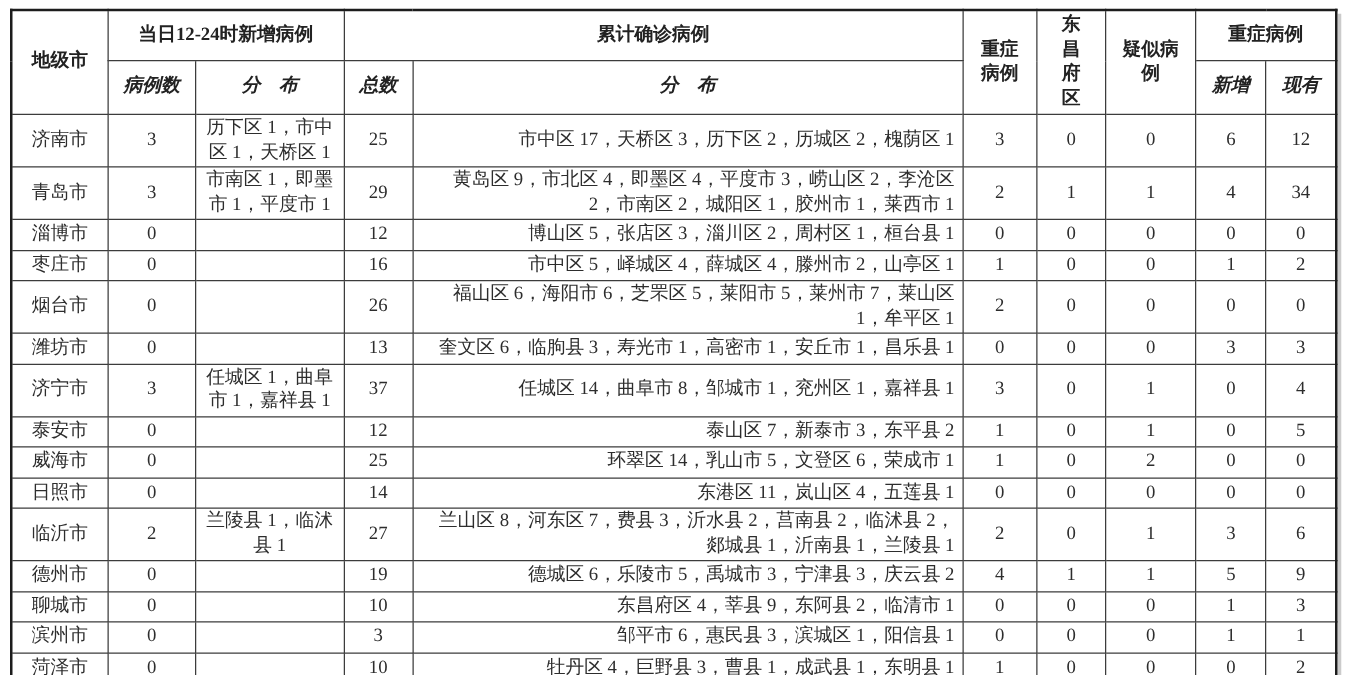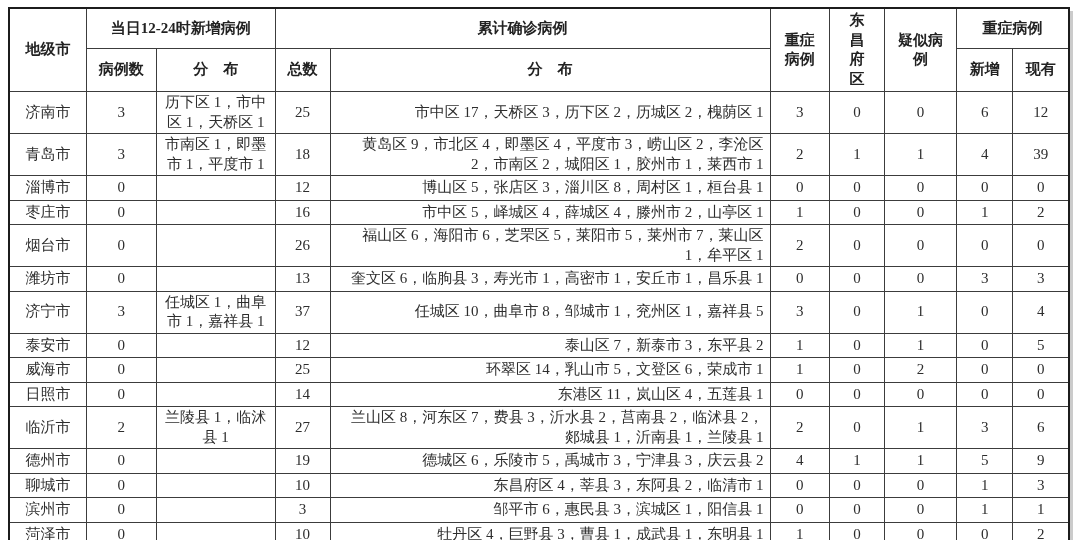--- a/index.html
+++ b/index.html
@@ -32,21 +32,21 @@
     vertical-align: middle;
     padding: 2px 3px;
     overflow: hidden;
   }
   thead th {
     font-weight: bold;
     color: #222;
     padding: 2px 2px;
   }
   thead tr.h1 th { height: 22px; }
-  thead tr.h2 th { height: 26px; }
+  thead tr.h2 th { height: 26px; font-style: italic; }
   th.group-daily { white-space: nowrap; margin-left: 47px; }
   th.wrap2 { padding: 2px 13px; }
   td.dist {
     text-align: right;
     padding: 1px 6px 1px 8px;
   }
   td.dist-daily { padding: 1px 4px; }
   tbody td { height: 24px; }
 </style>
 </head>
@@ -96,35 +96,35 @@
     <td>0</td>
     <td>0</td>
     <td>6</td>
     <td>12</td>
   </tr>
 
   <tr>
     <td>青岛市</td>
     <td>3</td>
     <td class="dist-daily">市南区 1，即墨市 1，平度市 1</td>
-    <td>18</td>
+    <td>29</td>
     <td class="dist">黄岛区 9，市北区 4，即墨区 4，平度市 3，崂山区 2，李沧区 2，市南区 2，城阳区 1，胶州市 1，莱西市 1</td>
     <td>2</td>
     <td>1</td>
     <td>1</td>
     <td>4</td>
-    <td>39</td>
+    <td>34</td>
   </tr>
 
   <tr>
     <td>淄博市</td>
     <td>0</td>
     <td class="dist-daily"></td>
     <td>12</td>
-    <td class="dist">博山区 5，张店区 3，淄川区 8，周村区 1，桓台县 1</td>
+    <td class="dist">博山区 5，张店区 3，淄川区 2，周村区 1，桓台县 1</td>
     <td>0</td>
     <td>0</td>
     <td>0</td>
     <td>0</td>
     <td>0</td>
   </tr>
 
   <tr>
     <td>枣庄市</td>
     <td>0</td>
@@ -162,21 +162,21 @@
     <td>0</td>
     <td>3</td>
     <td>3</td>
   </tr>
 
   <tr>
     <td>济宁市</td>
     <td>3</td>
     <td class="dist-daily">任城区 1，曲阜市 1，嘉祥县 1</td>
     <td>37</td>
-    <td class="dist">任城区 10，曲阜市 8，邹城市 1，兖州区 1，嘉祥县 5</td>
+    <td class="dist">任城区 14，曲阜市 8，邹城市 1，兖州区 1，嘉祥县 1</td>
     <td>3</td>
     <td>0</td>
     <td>1</td>
     <td>0</td>
     <td>4</td>
   </tr>
 
   <tr>
     <td>泰安市</td>
     <td>0</td>
@@ -240,21 +240,21 @@
     <td>1</td>
     <td>5</td>
     <td>9</td>
   </tr>
 
   <tr>
     <td>聊城市</td>
     <td>0</td>
     <td class="dist-daily"></td>
     <td>10</td>
-    <td class="dist">东昌府区 4，莘县 3，东阿县 2，临清市 1</td>
+    <td class="dist">东昌府区 4，莘县 9，东阿县 2，临清市 1</td>
     <td>0</td>
     <td>0</td>
     <td>0</td>
     <td>1</td>
     <td>3</td>
   </tr>
 
   <tr>
     <td>滨州市</td>
     <td>0</td>

